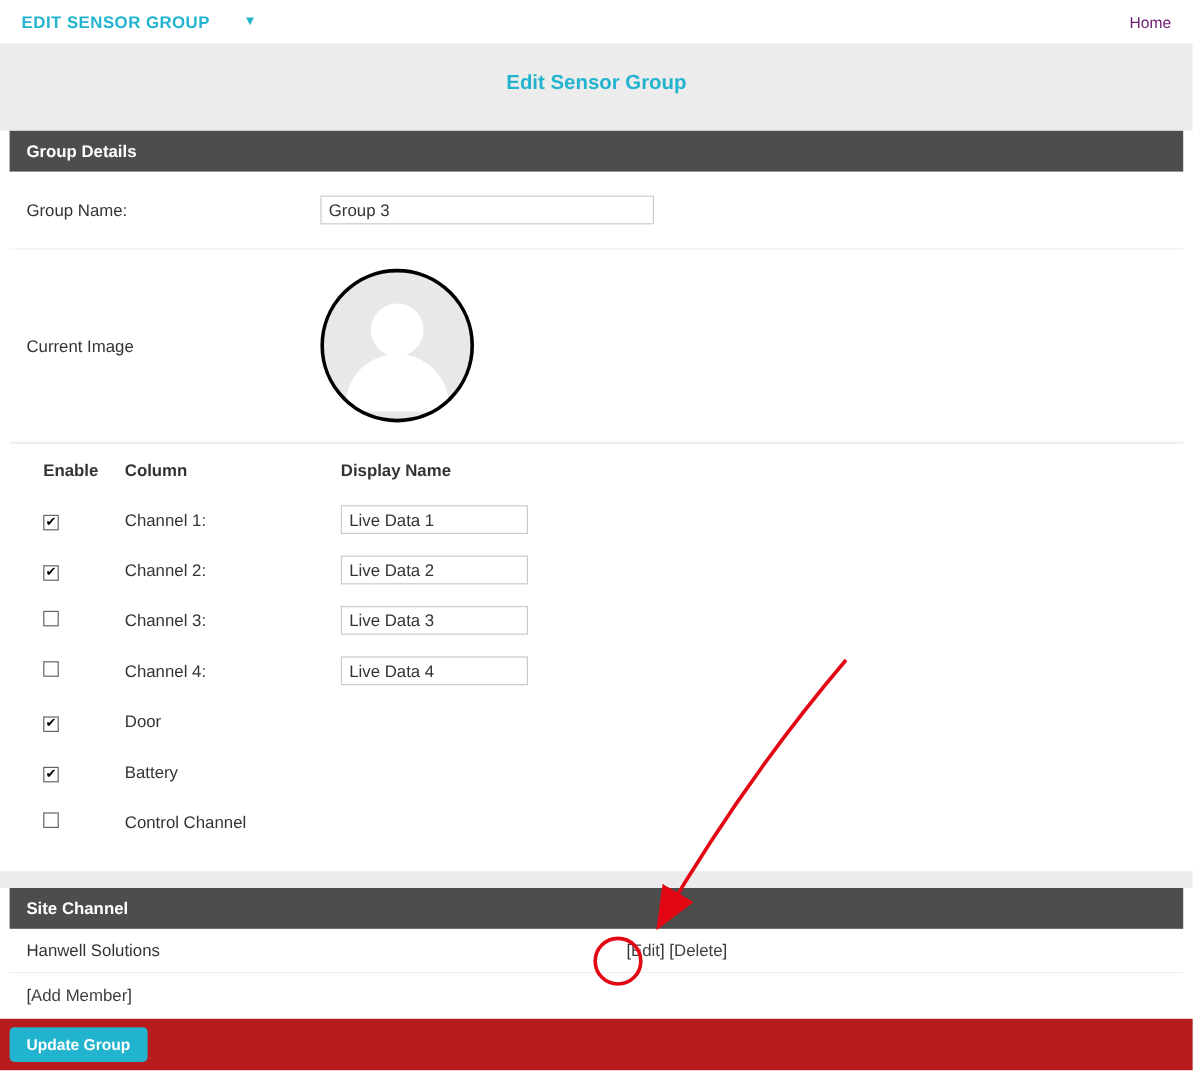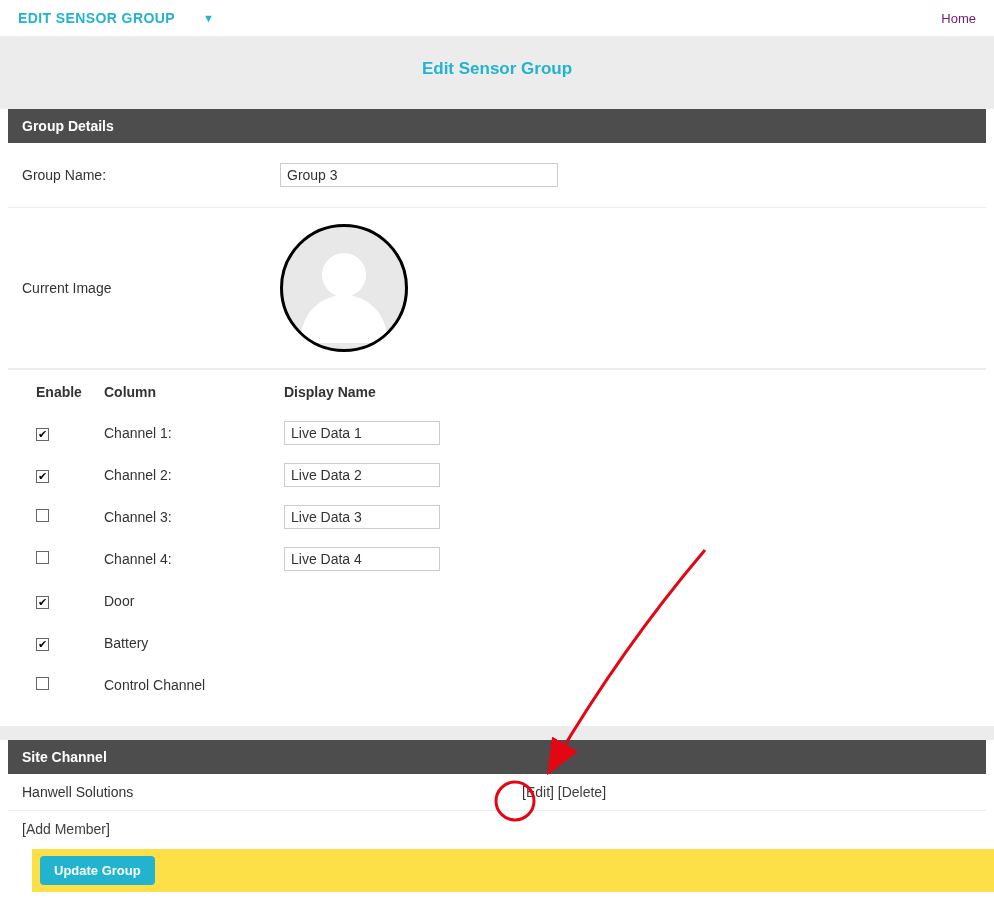--- a/index.html
+++ b/index.html
@@ -64,21 +64,20 @@
     padding: 20px 14px;
     border-bottom: 1px solid #eee;
   }
   .label-col {
     width: 245px;
     font-size: 14px;
     color: #333;
   }
   .value-col {
     flex: 1;
-    margin-left: 13px;
   }
   input[type="text"].std {
     width: 278px;
     border: 1px solid #ccc;
     font-size: 14px;
     padding: 3px 6px;
     color: #333;
   }
   input[type="text"].narrow {
     width: 156px;
@@ -169,21 +168,21 @@
     padding: 10px 14px;
     border-bottom: 1px solid #eee;
     font-size: 14px;
     align-items: center;
     gap: 20px;
   }
   .member-name { width: 480px; }
   .member-actions { color:#333; }
   .link { color: #404040; font-weight: 400; cursor: pointer; }
   .add-member-row { padding: 10px 14px; font-size: 14px; }
-  .footer-bar { background: #fde047; padding: 7px 8px; margin-top: 2px; margin-left: 32px; }
+  .footer-bar { background: #b91c1c; padding: 7px 8px; margin-top: 2px; }
   .update-btn {
     background: #22b4cf;
     color: #fff;
     border: none;
     border-radius: 4px;
     font-size: 13px;
     font-weight: 600;
     padding: 7px 14px;
     cursor: pointer;
   }

